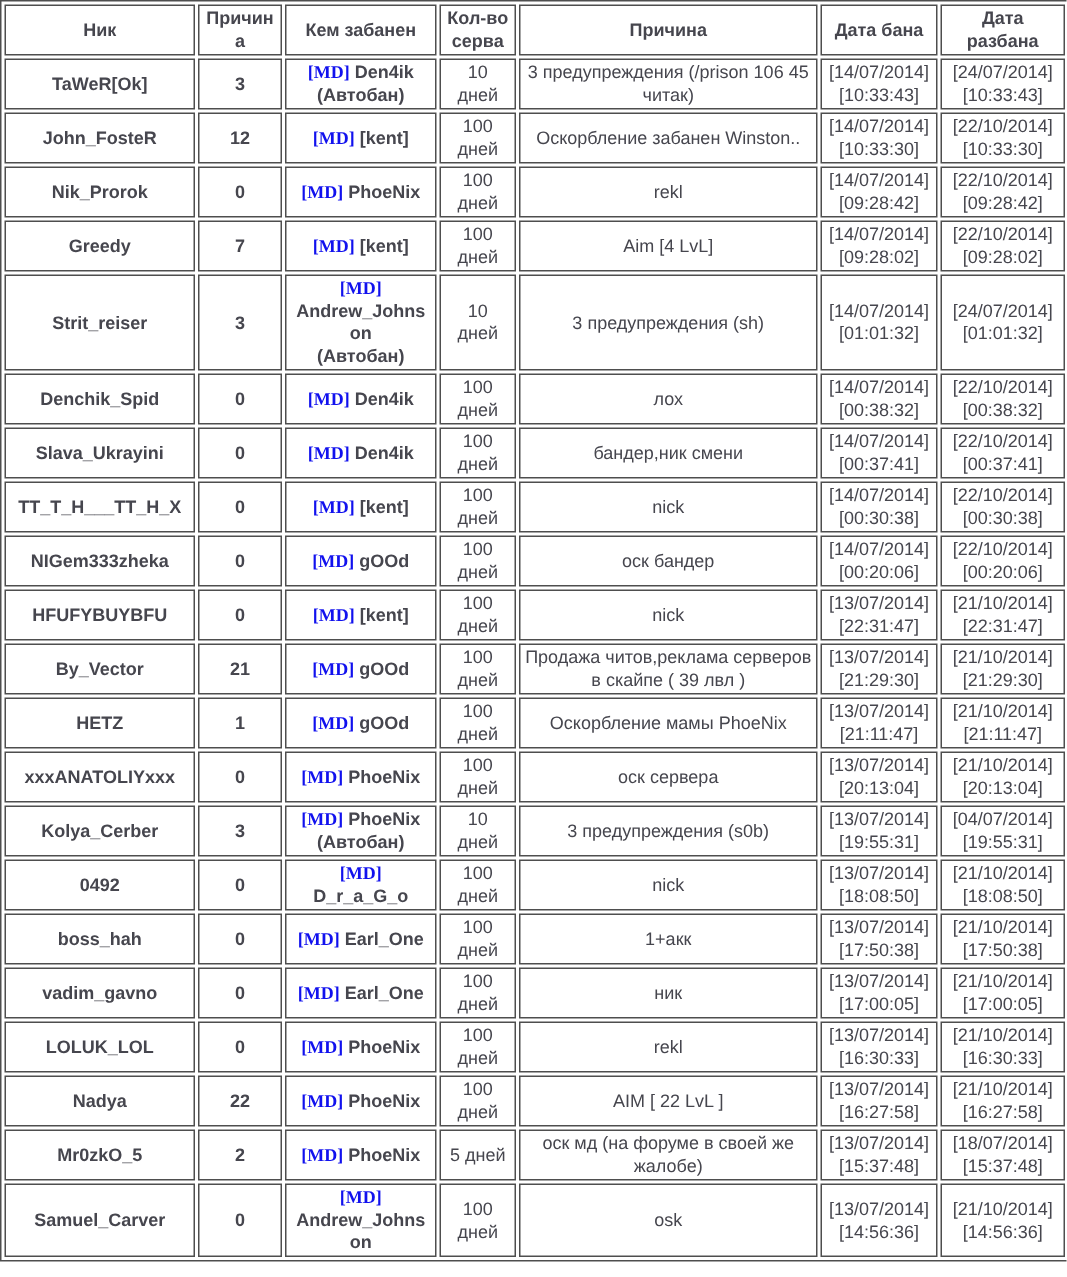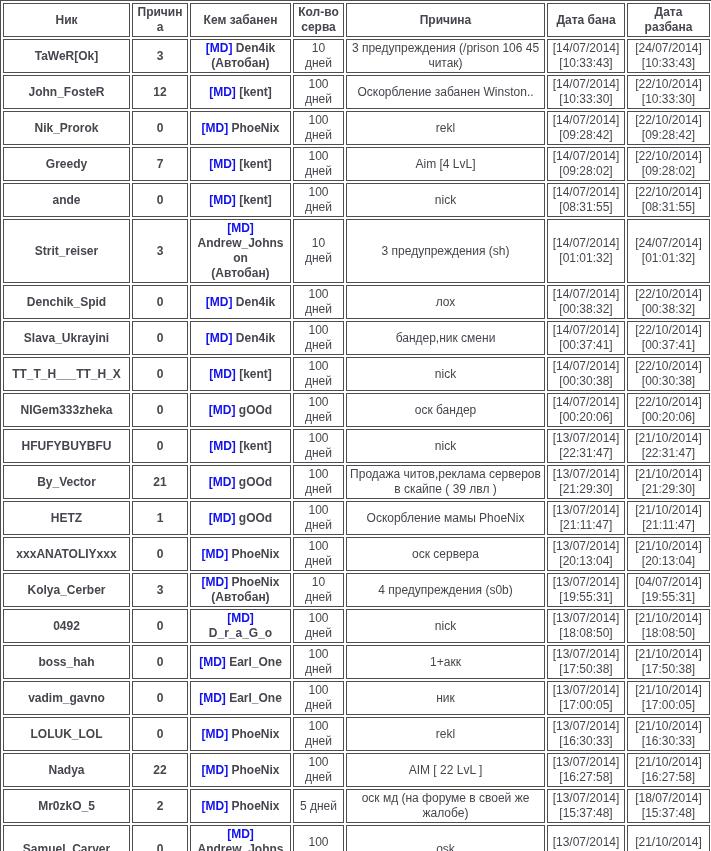--- a/index.html
+++ b/index.html
@@ -23,21 +23,21 @@
     text-align:center;vertical-align:middle;
     padding:1px 3px;
     font-size:12px;line-height:15px;
     color:var(--text);
     height:31px;
     overflow:hidden;word-wrap:break-word;
   }
   th{font-weight:bold;}
   td.c-nick,td.c-level,td.c-by{font-weight:bold;}
   td.c-by,td.c-days,td.c-date{white-space:pre-line;}
-  .md{color:var(--md);font-weight:bold;}
+  .md{color:var(--md);font-weight:bold;font-family:Liberation Serif, serif;}
 </style>
 </head>
 <body>
 
 <table class="ban-table">
   <colgroup>
     <col style="width:127px">
       <col style="width:56px">
       <col style="width:101px">
     <col style="width:51px">
@@ -99,32 +99,20 @@
     <td class="c-by"><span class="md">[MD]</span><span> [kent]</span></td>
     <td class="c-days"><span>100
 дней</span></td>
     <td class="c-reason"><span>Aim [4 LvL]</span></td>
     <td class="c-date"><span>[14/07/2014]
 [09:28:02]</span></td>
     <td class="c-date"><span>[22/10/2014]
 [09:28:02]</span></td>
   </tr>
       <tr>
-    <td class="c-nick"><span>ande</span></td>
-    <td class="c-level"><span>0</span></td>
-    <td class="c-by"><span class="md">[MD]</span><span> [kent]</span></td>
-    <td class="c-days"><span>100
-дней</span></td>
-    <td class="c-reason"><span>nick</span></td>
-    <td class="c-date"><span>[14/07/2014]
-[08:31:55]</span></td>
-    <td class="c-date"><span>[22/10/2014]
-[08:31:55]</span></td>
-  </tr>
-      <tr>
     <td class="c-nick"><span>Strit_reiser</span></td>
     <td class="c-level"><span>3</span></td>
     <td class="c-by"><span class="md">[MD]</span><span>
 Andrew_Johnson
 (Автобан)</span></td>
     <td class="c-days"><span>10 дней</span></td>
     <td class="c-reason"><span>3 предупреждения (sh)</span></td>
     <td class="c-date"><span>[14/07/2014]
 [01:01:32]</span></td>
     <td class="c-date"><span>[24/07/2014]
@@ -225,21 +213,21 @@
 [20:13:04]</span></td>
     <td class="c-date"><span>[21/10/2014]
 [20:13:04]</span></td>
   </tr>
       <tr>
     <td class="c-nick"><span>Kolya_Cerber</span></td>
     <td class="c-level"><span>3</span></td>
     <td class="c-by"><span class="md">[MD]</span><span> PhoeNix
 (Автобан)</span></td>
     <td class="c-days"><span>10 дней</span></td>
-    <td class="c-reason"><span>4 предупреждения (s0b)</span></td>
+    <td class="c-reason"><span>3 предупреждения (s0b)</span></td>
     <td class="c-date"><span>[13/07/2014]
 [19:55:31]</span></td>
     <td class="c-date"><span>[04/07/2014]
 [19:55:31]</span></td>
   </tr>
       <tr>
     <td class="c-nick"><span>0492</span></td>
     <td class="c-level"><span>0</span></td>
     <td class="c-by"><span class="md">[MD]</span><span> D_r_a_G_o</span></td>
     <td class="c-days"><span>100

